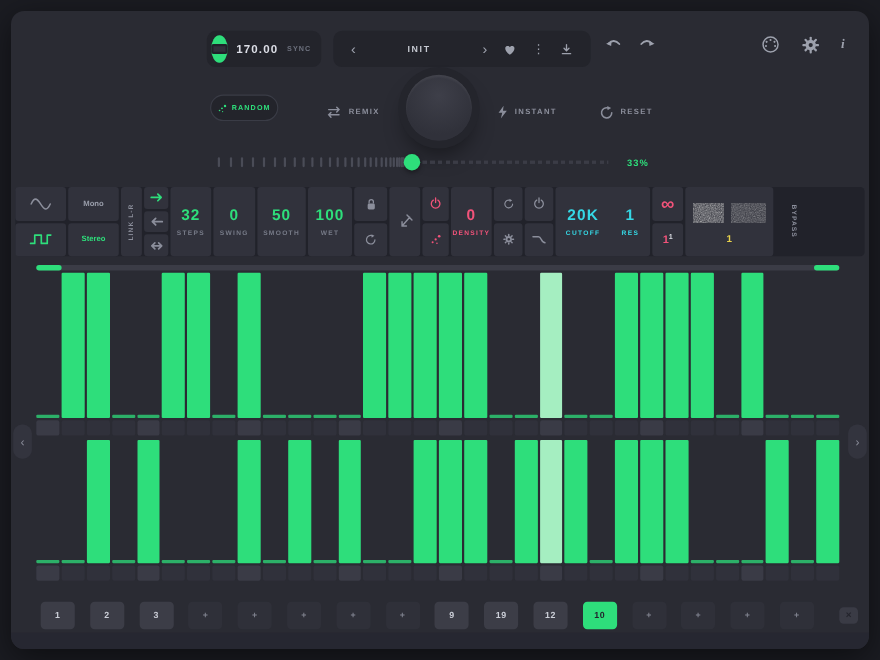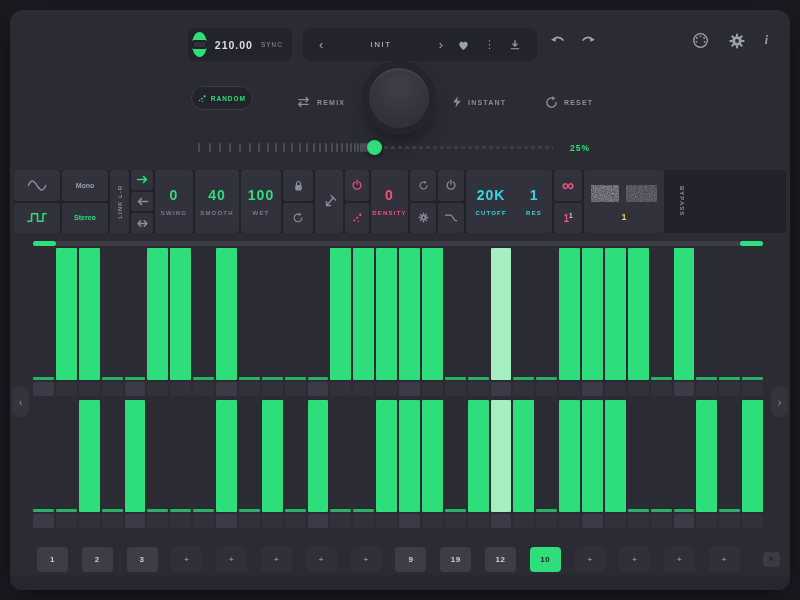--- a/index.html
+++ b/index.html
@@ -12,21 +12,21 @@
   .logo-text{color:#d5d7de;font-size:17px;letter-spacing:.5px;}
   .group{position:absolute;top:18px;height:33px;background:#23242b;border-radius:8px;display:flex;align-items:center;}
   .transport{left:178px;width:104px;padding:0 9px 0 4px;gap:8px;}
   .play-btn{width:25px;height:25px;border-radius:50%;background:var(--green,#2ede7b);border:none;
     display:flex;align-items:center;justify-content:center;cursor:pointer;padding:0;}
   .play-btn .sq{width:9px;height:9px;border:2.5px solid #20212a;border-radius:2px;}
   .bpm{color:#dcdee6;font-weight:bold;font-size:10.5px;letter-spacing:1px;}
   .sync{color:#6d717e;font-weight:bold;font-size:6.5px;letter-spacing:1px;}
   .preset{left:293px;width:234px;padding:0 10px;gap:2px;}
   .chev{background:none;border:none;color:#9da1ad;font-size:13px;line-height:1;cursor:pointer;padding:0 6px;}
-  .preset-name{flex:1;text-align:center;color:#c7cad3;font-weight:normal;font-size:8px;letter-spacing:1.5px;}
+  .preset-name{flex:1;text-align:center;color:#c7cad3;font-weight:bold;font-size:8px;letter-spacing:1.5px;}
   .icon-btn{background:none;border:none;padding:0 6px;color:#9da1ad;cursor:pointer;display:flex;align-items:center;}
   .kebab{font-size:11px;color:#9da1ad;letter-spacing:0;}
   .history{position:absolute;left:540px;top:24px;display:flex;gap:14px;}
   .sysicons{position:absolute;right:22px;top:22px;display:flex;gap:20px;align-items:center;}
   .info-i{color:#9da1ad;font-weight:bold;font-size:12px;font-style:italic;font-family:"Liberation Serif","DejaVu Serif",serif;}
   
   .pill{position:absolute;left:181px;top:76px;width:62px;height:24px;border-radius:12px;
     background:#23242b;border:1px solid #3a3c46;display:flex;align-items:center;justify-content:center;gap:4px;cursor:pointer;}
   .pill span{color:var(--green,#2ede7b);font-size:6.5px;font-weight:bold;letter-spacing:1px;}
   .flatbtn{position:absolute;background:none;border:none;display:flex;align-items:center;gap:6px;cursor:pointer;padding:0;}
@@ -97,21 +97,21 @@
 </head>
 <body>
 
 <div class="card">
 
 
   <div class="group transport">
     <button class="play-btn">
         <span class="sq"></span>
       </button>
-    <span class="bpm">210.00</span>
+    <span class="bpm">170.00</span>
     <span class="sync">SYNC</span>
   </div>
 
   <div class="group preset">
     <button class="chev">‹</button>
     <span class="preset-name">INIT</span>
     <button class="chev">›</button>
     <button class="icon-btn">
       <svg width="13" height="12" viewBox="0 0 16 14">
         <path d="M8 13 C2.5 9 1.5 4.5 4.6 3.2 C6.4 2.5 7.6 3.6 8 4.4 C8.4 3.6 9.6 2.5 11.4 3.2 C14.5 4.5 13.5 9 8 13 Z" fill="#9da1ad"></path>
@@ -236,21 +236,21 @@
       <div class="tick" style="left: 155.917px;"></div>
       <div class="tick" style="left: 159.217px;"></div>
       <div class="tick" style="left: 162.057px;"></div>
       <div class="tick" style="left: 164.408px;"></div>
       <div class="tick" style="left: 166.233px;"></div>
       <div class="tick" style="left: 167.475px;"></div>
       <div class="tick" style="left: 168px;"></div>
     </div>
   <div class="dashes"></div>
   <div class="handle"></div>
-  <span class="pct">25%</span>
+  <span class="pct">33%</span>
 
   <div class="params">
     <div class="cell stack" style="width:46px">
       <button>
         <svg width="22" height="13" viewBox="0 0 20 12">
           <path d="M2 6 C4.5 0.5 6.5 0.5 10 6 C13.5 11.5 15.5 11.5 18 6" stroke="#8b8e9b" stroke-width="1.3" fill="none" stroke-linecap="round"></path>
           </svg>
       </button>
       <button>
         <svg width="22" height="13" viewBox="0 0 20 12">
@@ -275,26 +275,30 @@
         <svg width="13" height="9" viewBox="0 0 13 9">
           <path d="M11.5 4.5 H3 M5.5 1.5 L2.5 4.5 L5.5 7.5" stroke="#8b8e9b" stroke-width="1.6" fill="none" stroke-linecap="round" stroke-linejoin="round"></path>
           </svg>
       </button>
       <button>
         <svg width="13" height="9" viewBox="0 0 13 9">
           <path d="M2.5 4.5 H10.5 M4.8 1.8 L2 4.5 L4.8 7.2 M8.2 1.8 L11 4.5 L8.2 7.2" stroke="#8b8e9b" stroke-width="1.5" fill="none" stroke-linecap="round" stroke-linejoin="round"></path>
           </svg>
       </button>
     </div>
+    <div class="cell valcell" style="width:37px">
+      <span class="val">32</span>
+      <span class="lbl">STEPS</span>
+    </div>
     <div class="cell valcell" style="width:38px">
       <span class="val">0</span>
       <span class="lbl">SWING</span>
     </div>
     <div class="cell valcell" style="width:44px">
-      <span class="val">40</span>
+      <span class="val">50</span>
       <span class="lbl">SMOOTH</span>
     </div>
     <div class="cell valcell" style="width:40px">
       <span class="val">100</span>
       <span class="lbl">WET</span>
     </div>
     <div class="cell stack" style="width:30px">
       <button>
         <svg width="13" height="13" viewBox="0 0 16 15">
           <rect x="4" y="7" width="8" height="6.5" rx="1.6" fill="#8b8e9b"></rect>

